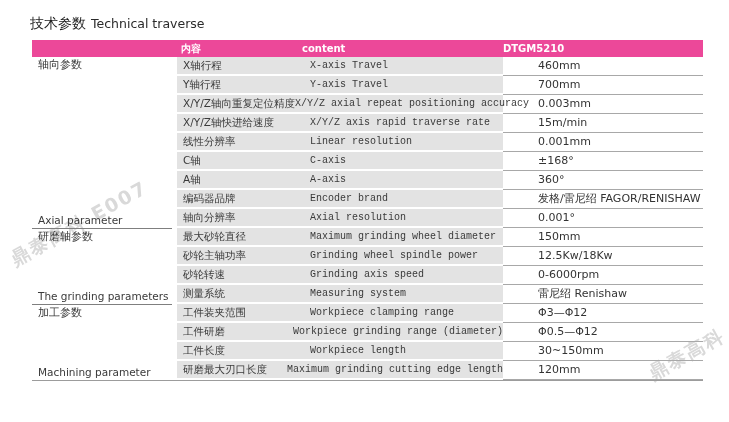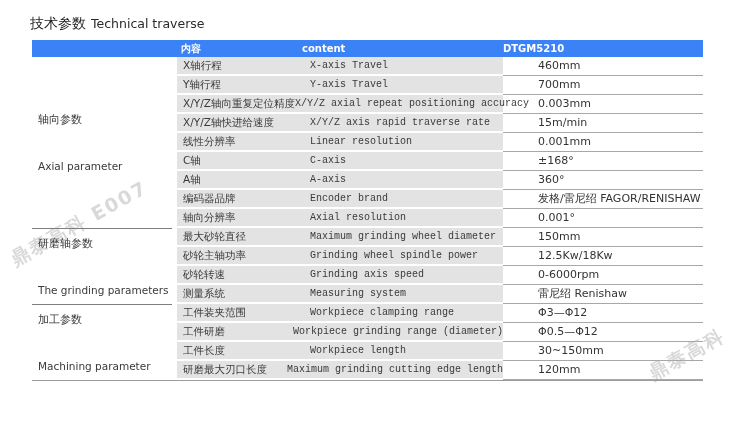--- a/index.html
+++ b/index.html
@@ -12,31 +12,31 @@
 
   .watermark { position:absolute; z-index:1; color:#d9d9d9; letter-spacing:2px;
                font-size:19px; white-space:nowrap; transform:rotate(-29deg);
                transform-origin:left center; font-weight:bold; }
   .wm-left { left:12px; top:248px; }
   .wm-br   { left:650px; top:362px; }
 
   .table { position:absolute; left:32px; top:40px; width:671px; z-index:2;
            border-bottom:1px solid #9c9c9c; }
 
-  .thead { position:relative; height:17px; background:#3b82f6;text-align:center; }
+  .thead { position:relative; height:17px; background:#ec4899;text-align:center; }
   .thead span { position:absolute; top:0; line-height:17px; color:#ffffff;
                 font-size:10px; font-weight:bold; white-space:nowrap; }
   .th-zh    { left:149px; }
   .th-en    { left:270px; }
   .th-model { left:471px; }
 
   .section { display:flex; }
   .section + .section .sec-label { border-top:1px solid #7f7f7f; }
 
-  .sec-label { width:140px; display:flex; flex-direction:column; justify-content:center;
+  .sec-label { width:140px; display:flex; flex-direction:column; justify-content:space-between;
                padding-left:6px;gap:32px; }
   .sec-label .zh { font-size:11px; color:#3a3a3a; line-height:15px; }
   .sec-label .en { font-size:10.5px; color:#3a3a3a; line-height:15px; }
 
   .sec-gap  { width:5px; }
   .sec-rows { width:526px; display:flex; flex-direction:column; }
 
   .row { display:flex; height:19px; }
   .cell-names { width:326px; background:#e3e3e3; border-bottom:2px solid #ffffff;
                 display:flex; align-items:center; }

